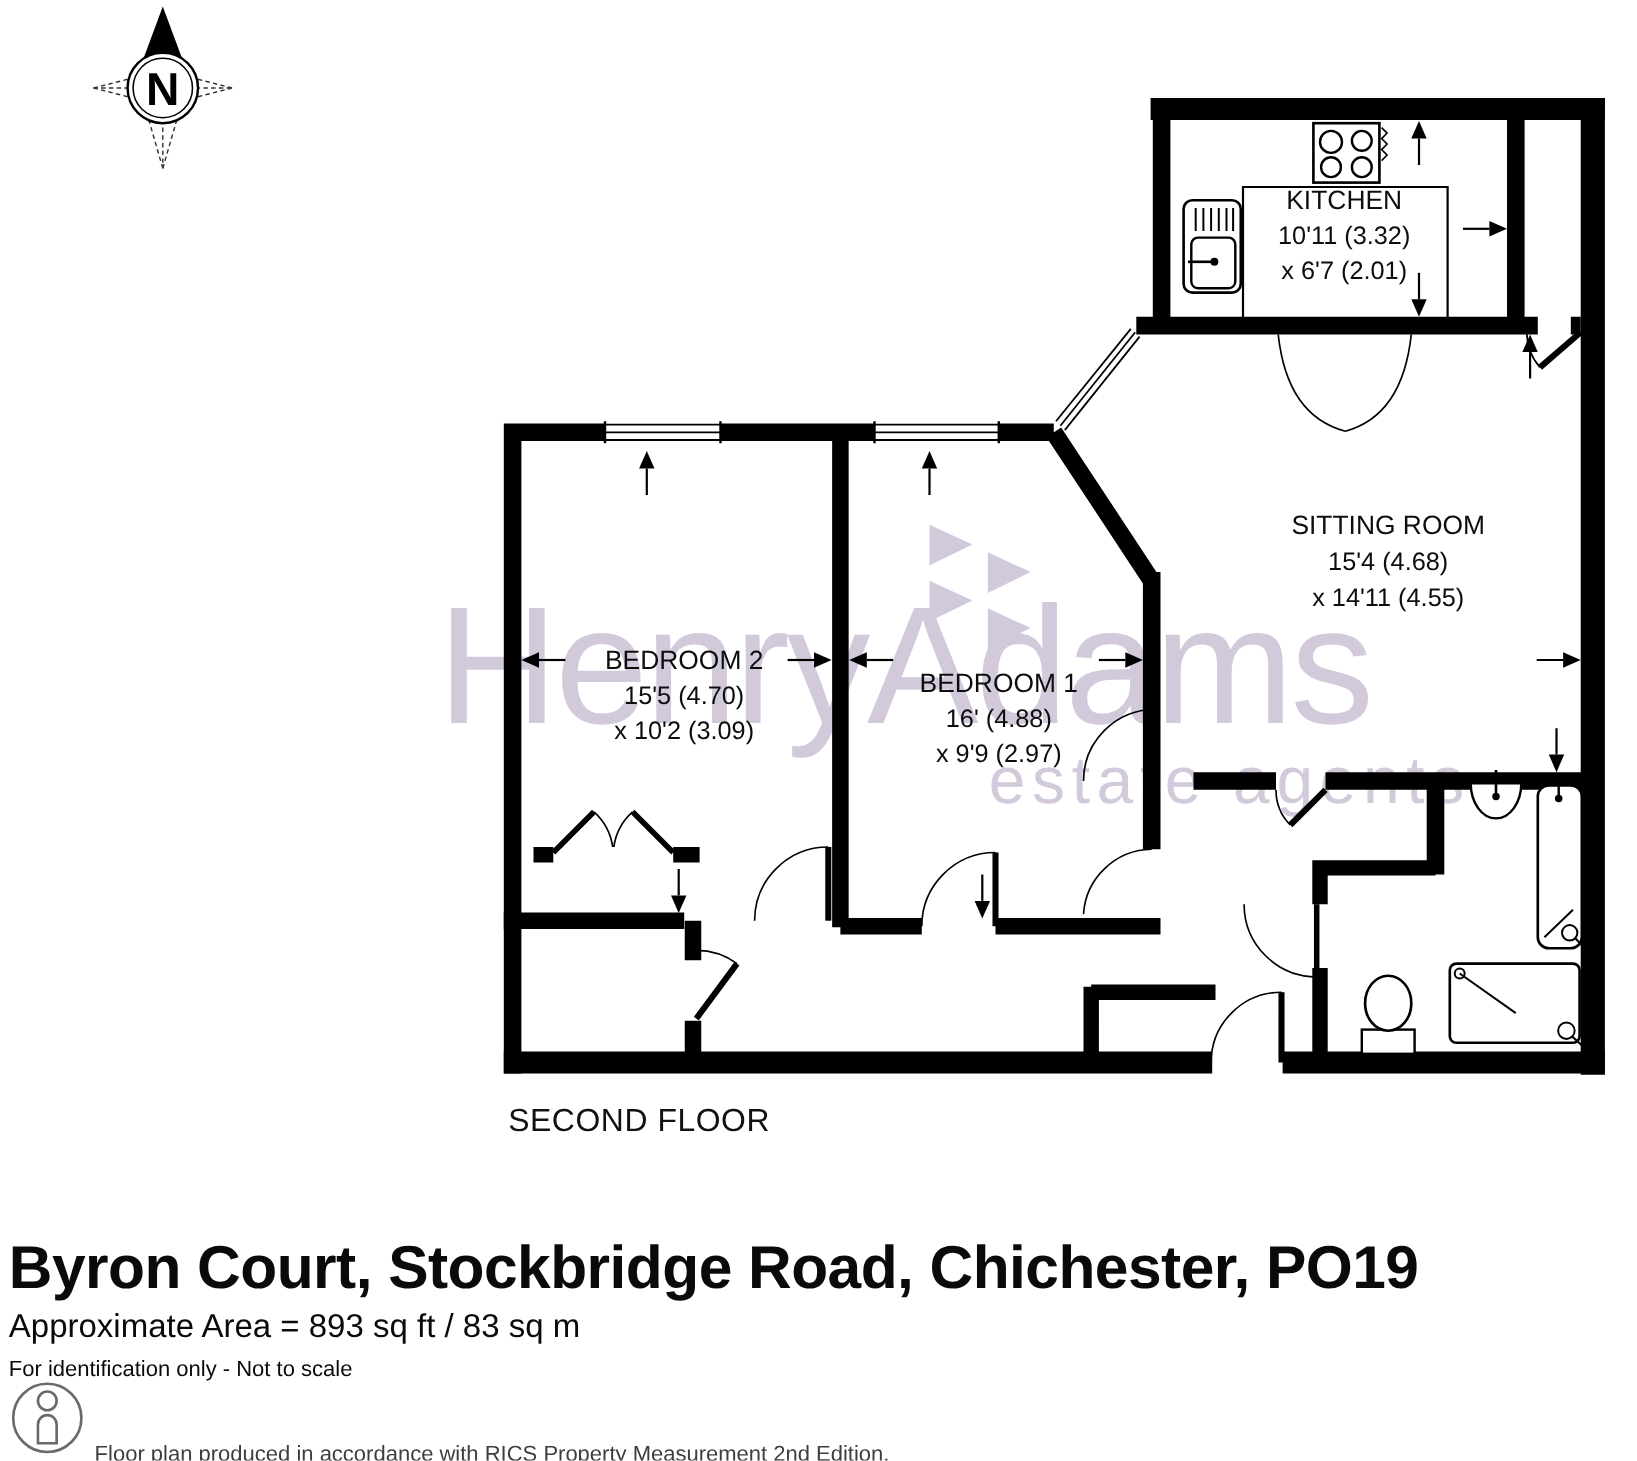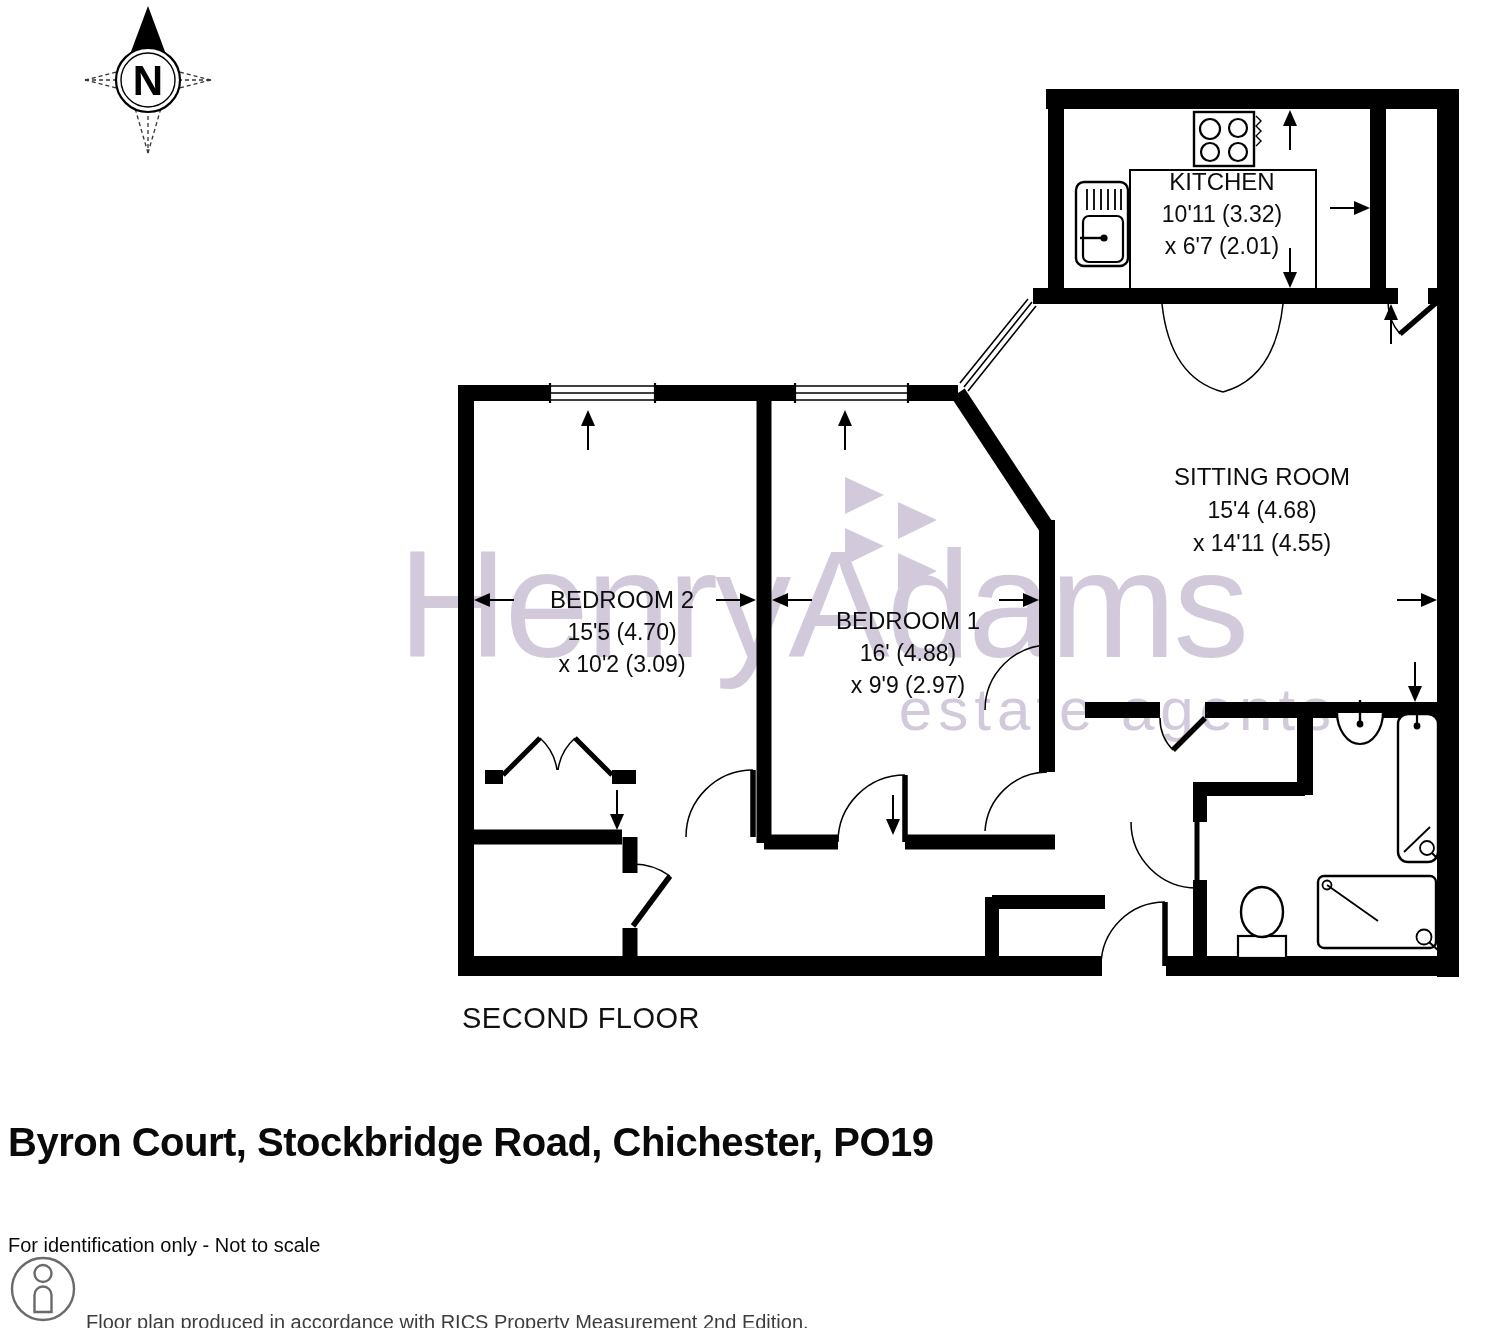--- a/index.html
+++ b/index.html
@@ -5,21 +5,21 @@
   html,body{margin:0;padding:0;background:#fff;}
   .page{position:relative;width:1488px;height:1328px;background:#ffffff;overflow:hidden;
         font-family:"Liberation Sans", sans-serif;color:#0a0a0a;}
   svg text{font-family:"Liberation Sans", sans-serif;}
   .room-name{font-size:24px;fill:#0d0d0d;}
   .room-dim{font-size:23px;fill:#0d0d0d;}
   .floor-label{font-size:29px;fill:#111;letter-spacing:0.5px;}
   .wm-main{font-size:152px;letter-spacing:-3px;}
   .wm-sub{font-size:60px;letter-spacing:6px;}
   .compass-n{font-size:42px;font-weight:bold;fill:#000;}
-  .title{position:absolute;left:8px;top:1120px;font-size:40px;font-weight:bold;
+  .title{position:absolute;left:8px;top:1120px;font-size:55px;font-weight:bold;
          letter-spacing:-0.5px;white-space:pre;}
   .area-line{position:absolute;left:8px;top:1189px;font-size:30px;white-space:pre;}
   .disclaimer{position:absolute;left:8px;top:1234px;font-size:20px;white-space:pre;}
   .footer-text{position:absolute;left:86px;top:1259px;font-size:20px;line-height:25.5px;
                color:#3d3d3d;white-space:pre-wrap;}
   .footer-row{display:block;}
   .person-badge{position:absolute;left:8px;top:1254px;}
 </style>
 </head>
 <body>
@@ -192,20 +192,21 @@
 
     <text class="room-name" x="908" y="629">BEDROOM 1</text>
     <text class="room-dim" x="908" y="661">16' (4.88)</text>
     <text class="room-dim" x="908" y="693">x 9'9 (2.97)</text>
   </g>
 
   <text class="floor-label" x="462" y="1028">SECOND FLOOR</text>
 </svg>
 
 <div class="title">Byron Court, Stockbridge Road, Chichester, PO19</div>
+<div class="area-line">Approximate Area = 893 sq ft / 83 sq m</div>
 <div class="disclaimer">For identification only - Not to scale</div>
 
 <svg class="person-badge" width="70" height="70" viewBox="0 0 70 70">
   <circle cx="35" cy="35" r="31" fill="none" stroke="#6a6a6a" stroke-width="2.4"></circle>
   <circle cx="35" cy="19.5" r="8.5" fill="none" stroke="#6a6a6a" stroke-width="2.4"></circle>
   <path d="M 26.5,58 L 26.5,41 A 8.5,8.5 0 0 1 43.5,41 L 43.5,58 Z" fill="none" stroke="#6a6a6a" stroke-width="2.4"></path>
 </svg>
 
 <div class="footer-text">
   <span class="footer-row">Floor plan produced in accordance with RICS Property Measurement 2nd Edition,</span>

